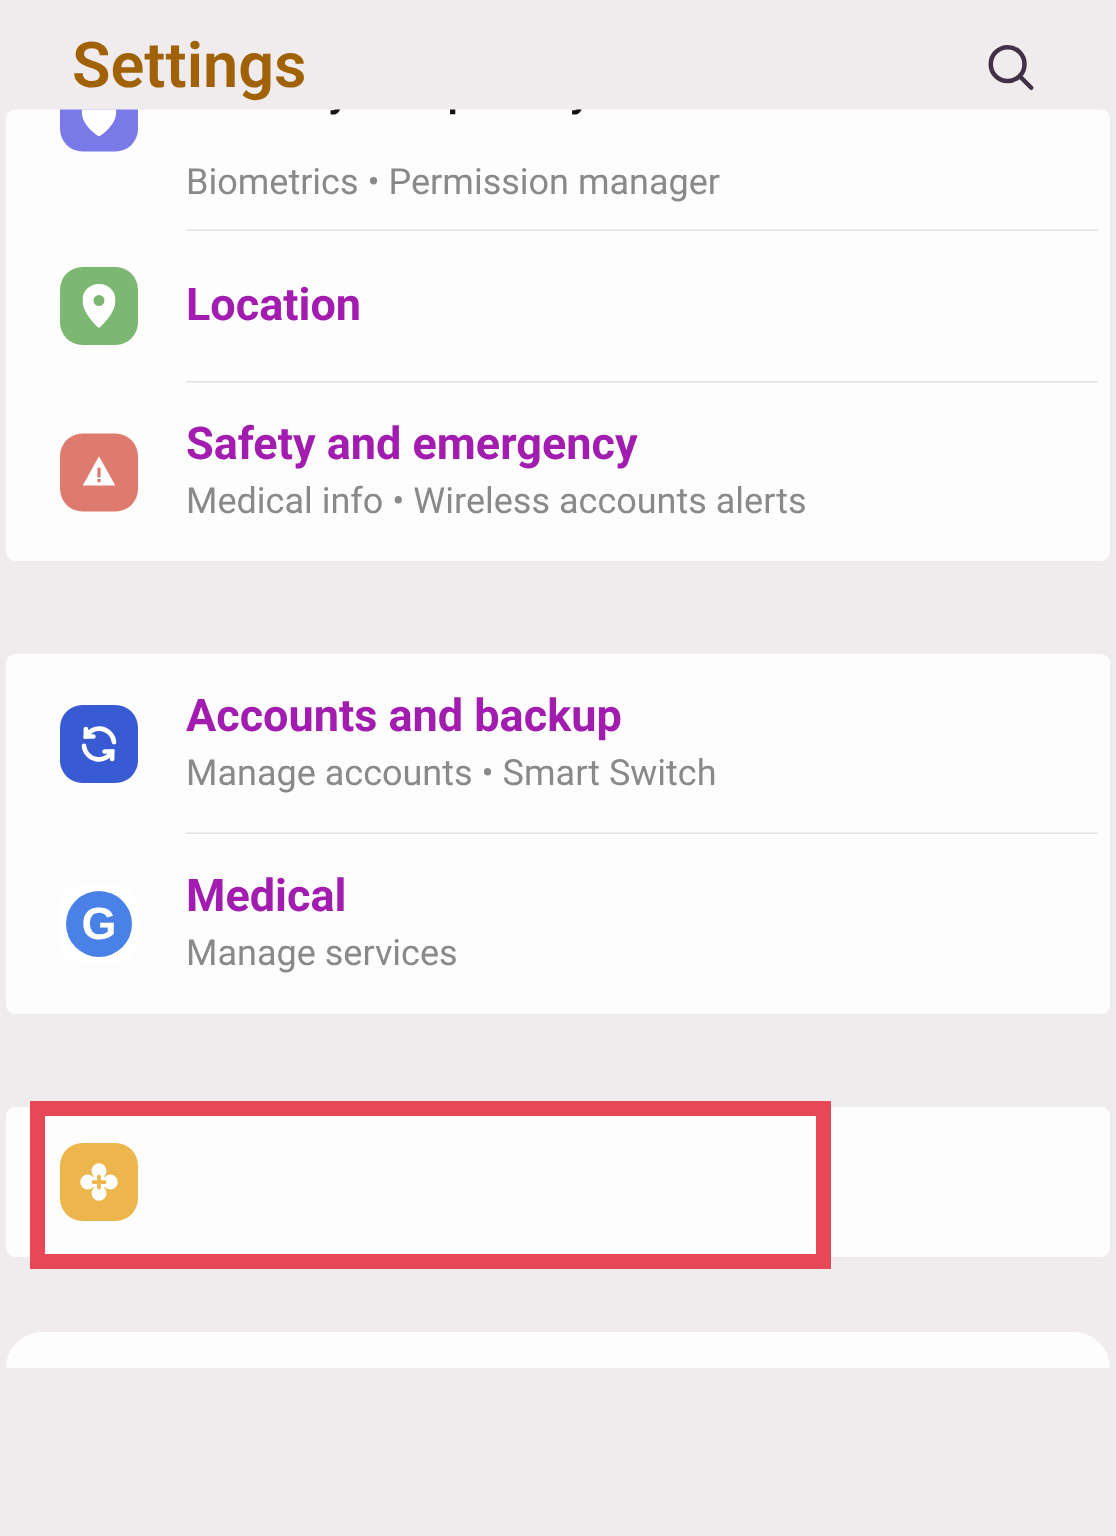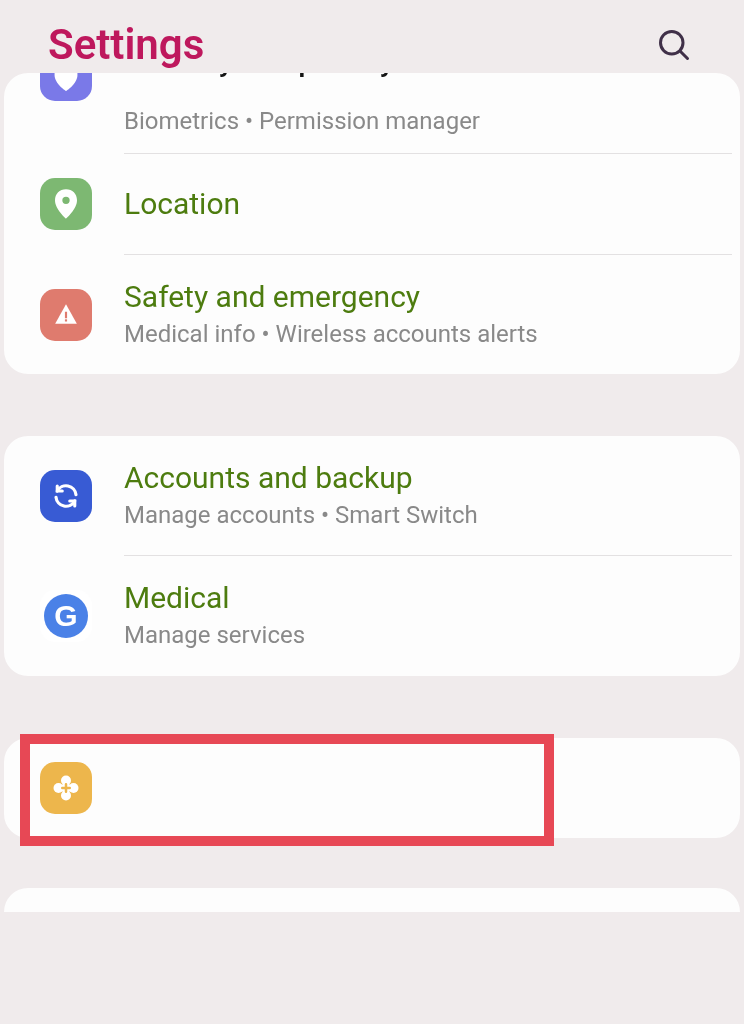--- a/index.html
+++ b/index.html
@@ -12,35 +12,35 @@
   }
   .header {
     display: flex;
     align-items: center;
     justify-content: space-between;
     padding: 20px 48px 16px 48px;
   }
   .header-title {
     font-size: 42px;
     font-weight: 600;
-    color: #be185d;
+    color: #a16207;
   }
   .search-btn {
     width: 44px;
     height: 44px;
     display: flex;
     align-items: center;
     justify-content: center;
     background: transparent;
     border: none;
   }
 
   .card {
     background: #fdfdfd;
-    border-radius: 24px;
+    border-radius: 6px;
     margin: 12px 4px;
     padding: 0;
   }
   .card + .card-gap { height: 38px; }
   .card-top-clipped { margin-top: -12px; }
 
   .row {
     display: flex;
     align-items: center;
     padding: 24px 36px;
@@ -59,22 +59,22 @@
 
   .row-text {
     display: flex;
     flex-direction: column;
     gap: 4px;
     min-width: 0;
     flex: 1;
   }
   .row-title {
     font-size: 30px;
-    font-weight: 400;
-    color: #4d7c0f;
+    font-weight: 700;
+    color: #a21caf;
     line-height: 1.2;
     white-space: nowrap;
     overflow: hidden;
     text-overflow: ellipsis;
   }
   .row-sub {
     font-size: 24px;
     color: #898989;
     line-height: 1.3;
     white-space: nowrap;

